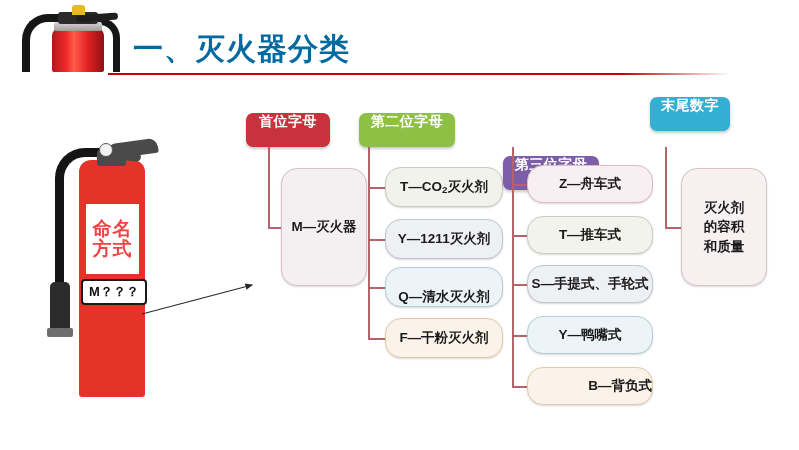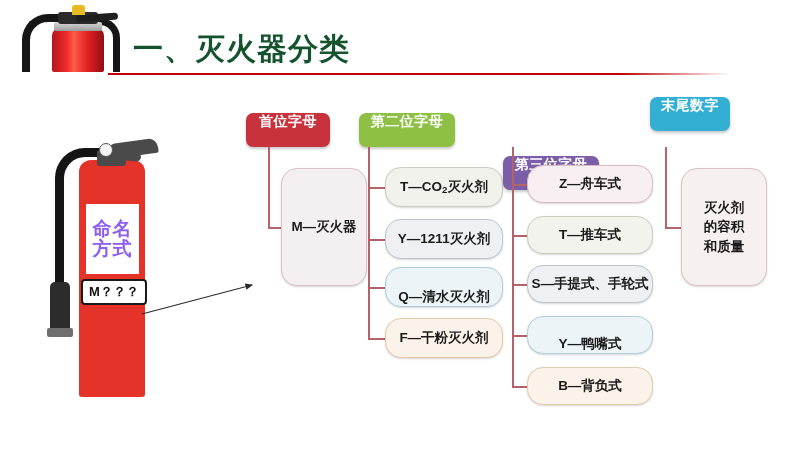--- a/index.html
+++ b/index.html
@@ -15,21 +15,21 @@
     font-family: "Liberation Sans", "DejaVu Sans", sans-serif;
   }
 
   
   #slide-title {
     position: absolute;
     left: 133px;
     top: 29px;
     font-size: 30px;
     font-weight: bold;
-    color: #14532d;
+    color: #0369a1;
     letter-spacing: 1px;
     white-space: nowrap;
   }
   #title-rule {
     position: absolute;
     left: 108px;
     top: 73px;
     width: 520px;
     height: 2px;
     background: #C00000;
@@ -214,21 +214,21 @@
     background: #FFFFFF;
     display: flex;
     flex-direction: column;
     align-items: center;
     justify-content: center;
     line-height: 1.05;
   }
   #drawn-label span {
     font-size: 19px;
     font-weight: bold;
-    color: #8b5cf6;
+    color: #ef4444;
     letter-spacing: 1px;
   }
   #drawn-code-box {
     position: absolute;
     left: 29px;
     top: 137px;
     width: 62px;
     height: 22px;
     background: #FFFFFF;
     border: 2px solid #1A1A1A;
@@ -379,25 +379,25 @@
     </div>
     <div class="connector-h" style="left: 512px; top: 235px; width: 15px;"></div>
     <div class="node-box" style="left: 527px; top: 216px; width: 126px; height: 38px; background: rgb(241, 243, 236); border: 1.4px solid rgb(201, 206, 190);">
       <span>T—推车式</span>
     </div>
     <div class="connector-h" style="left: 512px; top: 284px; width: 15px;"></div>
     <div class="node-box" style="left: 527px; top: 265px; width: 126px; height: 38px; background: rgb(239, 240, 243); border: 1.4px solid rgb(191, 196, 206);">
       <span>S—手提式、手轮式</span>
     </div>
     <div class="connector-h" style="left: 512px; top: 335px; width: 15px;"></div>
-    <div class="node-box" style="left: 527px; top: 316px; width: 126px; height: 38px; background: rgb(237, 244, 247); border: 1.4px solid rgb(178, 206, 220); align-items: flex-end;">
+    <div class="node-box" style="left: 527px; top: 316px; width: 126px; height: 38px; background: rgb(237, 244, 247); border: 1.4px solid rgb(178, 206, 220);">
       <span>Y—鸭嘴式</span>
     </div>
     <div class="connector-h" style="left: 512px; top: 386px; width: 15px;"></div>
-    <div class="node-box" style="left: 527px; top: 367px; width: 126px; height: 38px; background: rgb(251, 243, 234); border: 1.4px solid rgb(228, 203, 171);">
+    <div class="node-box" style="left: 527px; top: 367px; width: 126px; height: 38px; background: rgb(251, 243, 234); border: 1.4px solid rgb(228, 203, 171); justify-content: flex-end;">
       <span>B—背负式</span>
     </div>
     <div class="col-header" style="left: 650px; top: 97px; width: 80px; background: rgb(51, 175, 212);">
       <span>末尾数字</span>
     </div>
     <div class="connector-v" style="left: 665px; top: 147px; height: 80px;"></div>
     <div class="connector-h" style="left: 665px; top: 227px; width: 16px;"></div>
     <div class="node-box tall" style="left: 681px; top: 168px; width: 86px; height: 118px; background: rgb(246, 240, 241); border: 1.4px solid rgb(220, 195, 200);">
       <span>灭火剂</span>
       <span>的容积</span>

